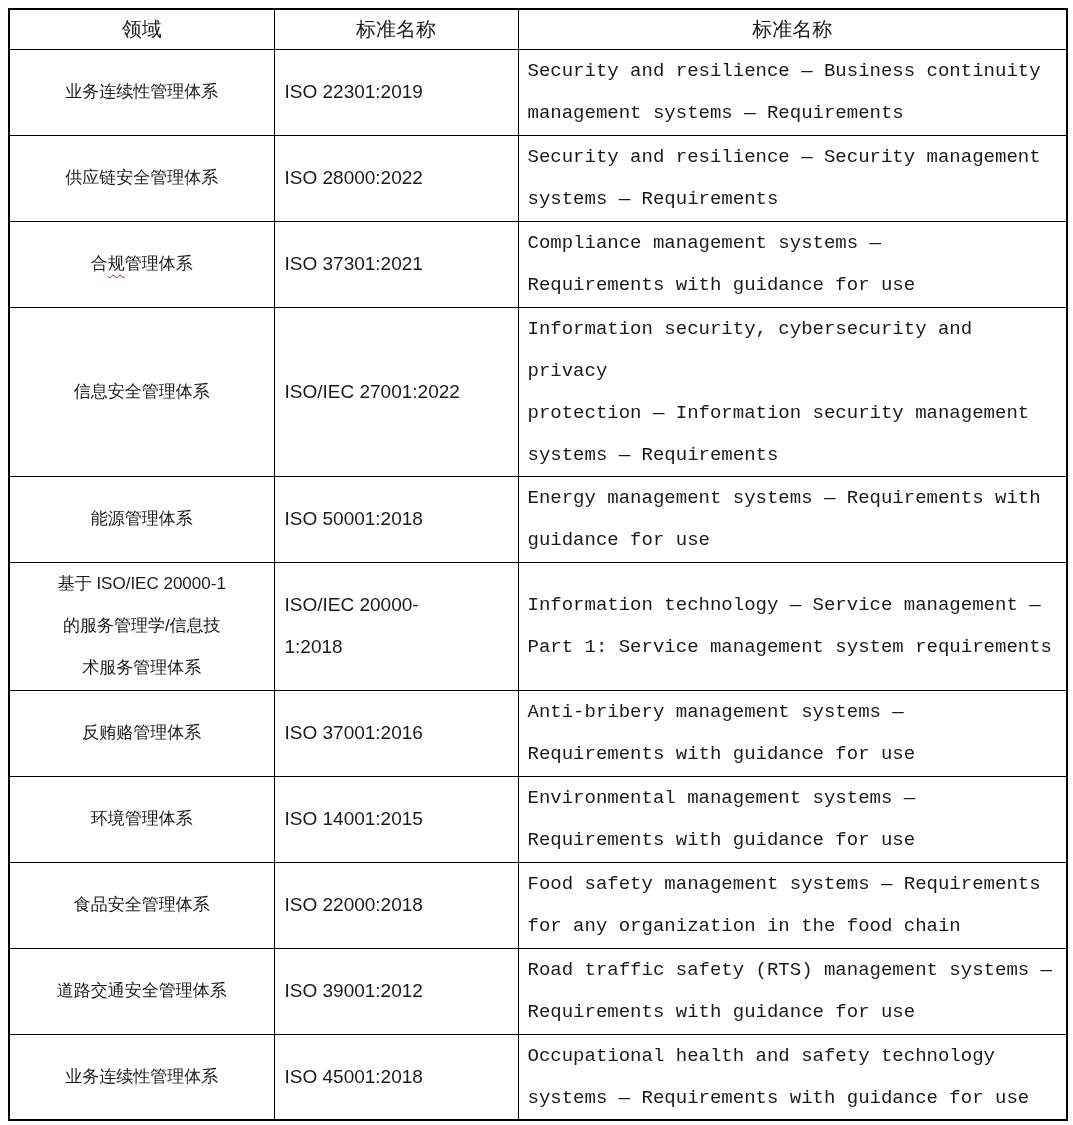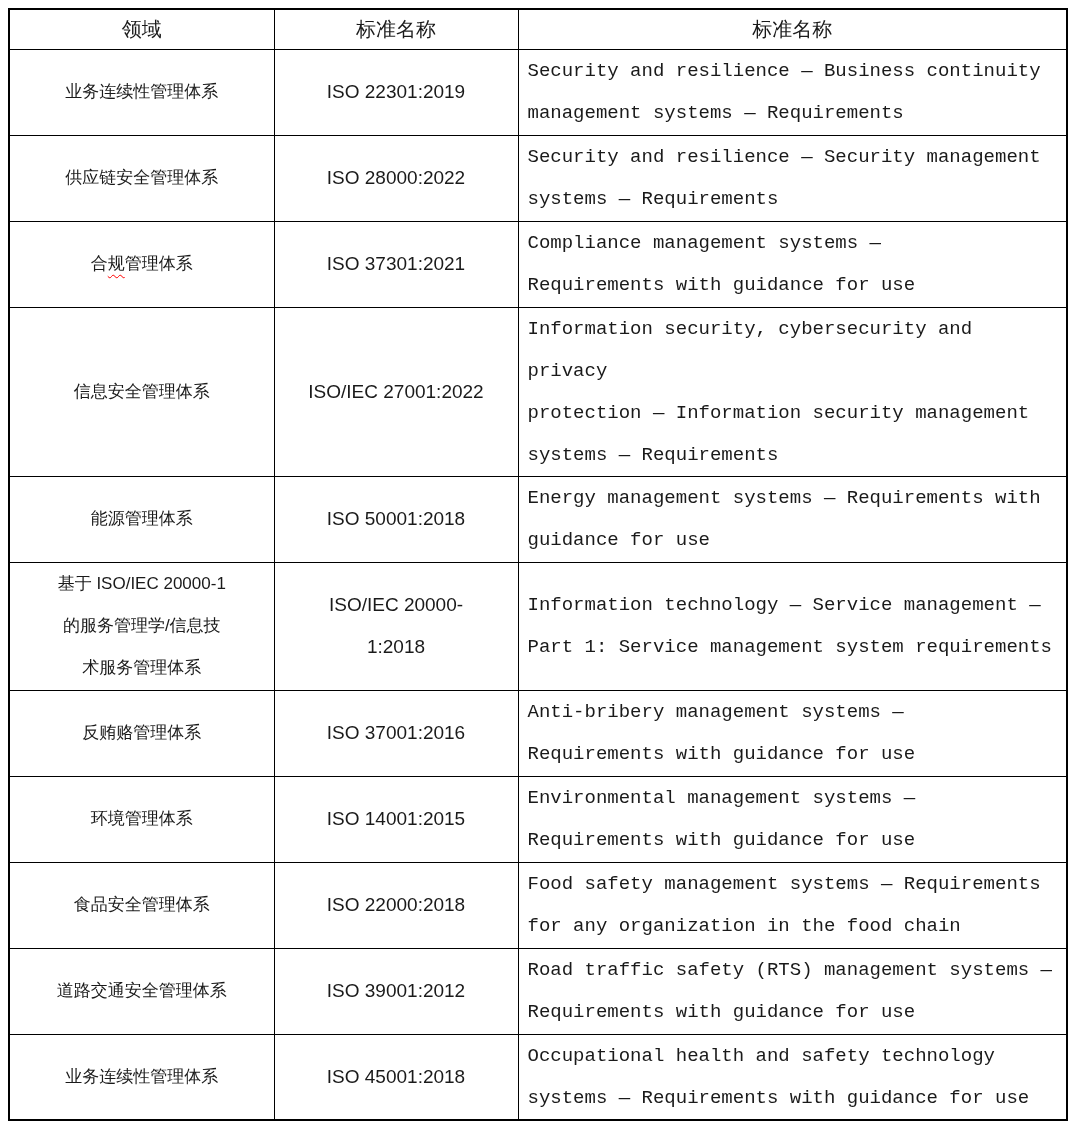--- a/index.html
+++ b/index.html
@@ -34,21 +34,20 @@
   thead tr { height: 40px; }
   thead th { text-align: center; line-height: 36px; font-size: 20px; }
   tbody tr { height: 86px; }
   tbody tr:nth-child(4), tbody tr:nth-child(6) { height: 128px; }
   tbody tr:nth-child(12) { height: 43px; }
   td.field-cell {
     text-align: center;
     font-size: 17px;
   }
   td.standard-cell {
-    text-align: center;
     padding: 0 10px;
   }
   td.name-cell {
     text-align: left;
     padding: 0 10px 0 9px;
     font-family: Liberation Mono, monospace;
   }
   .cell-text { white-space: pre-line; }
   .squiggle {
     text-decoration-line: underline;

